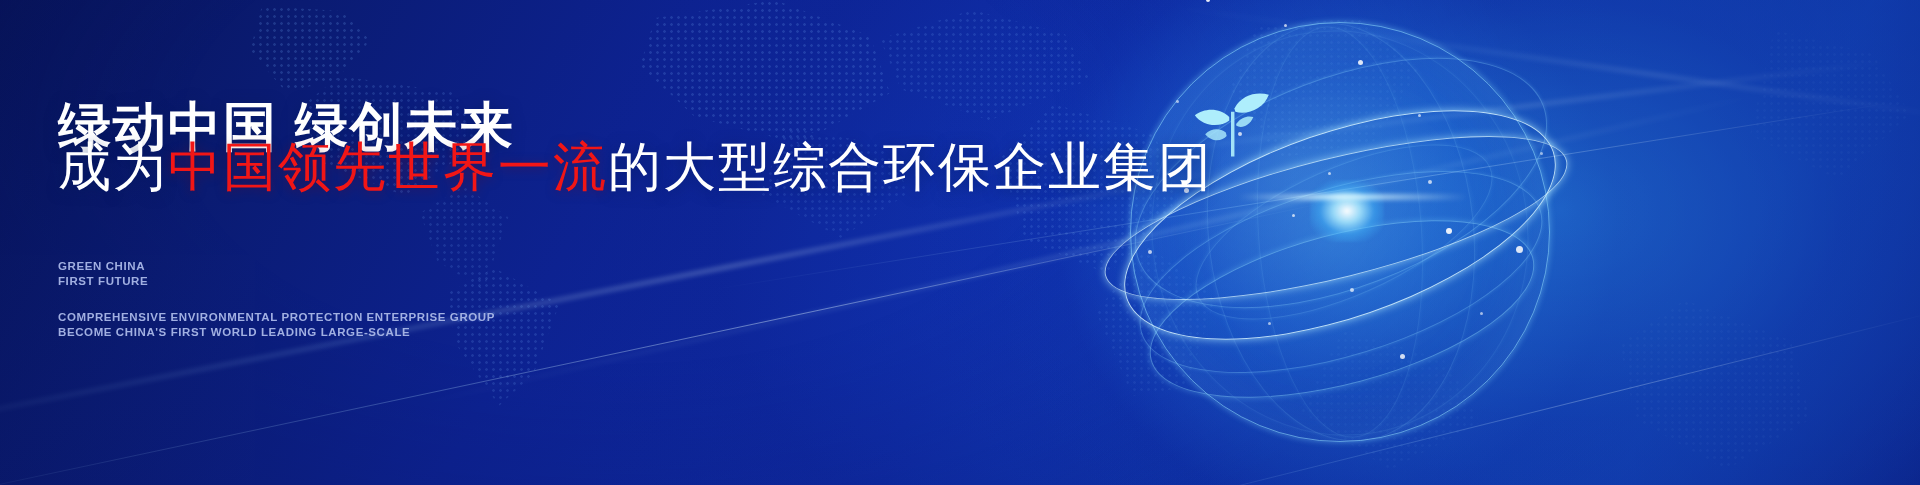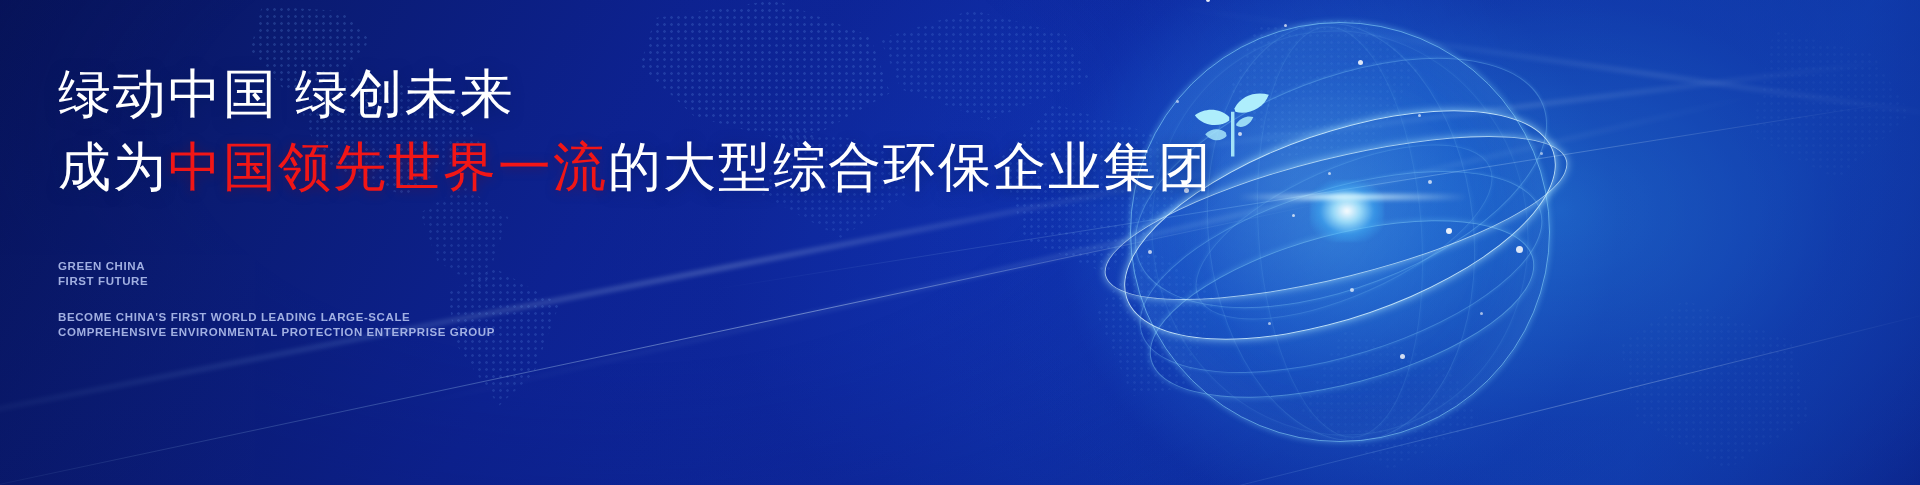--- a/index.html
+++ b/index.html
@@ -83,21 +83,21 @@
 
   .headline {
     color:#ffffff;
     font-size:53px;
     line-height:1.0;
     font-weight:400;
     letter-spacing:2px;
     text-shadow:0 2px 14px rgba(0,25,90,0.55);
     white-space:nowrap;
   }
-  .line1 { position:absolute; top:67px; left:0; }
+  .line1 { position:absolute; top:100px; left:0;font-weight:bold; }
   .line2 { position:absolute; top:140px; left:0; }
   .accent { color:#f21616; text-shadow:0 2px 12px rgba(120,0,0,0.35); }
 
   .sub-en {
     position:absolute;
     color:#aab8e8;
     font-weight:bold;
     font-size:11.5px;
     letter-spacing:0.6px;
     line-height:15px;
@@ -197,18 +197,18 @@
     <div class="headline line2">
       <span>成为</span><span class="accent">中国领先世界一流</span><span>的大型综合环保企业集团</span>
     </div>
 
     <div class="sub-en sub-a">
       <div>GREEN CHINA</div>
       <div>FIRST FUTURE</div>
     </div>
 
     <div class="sub-en sub-b">
+      <div>COMPREHENSIVE ENVIRONMENTAL PROTECTION ENTERPRISE GROUP</div>
       <div>BECOME CHINA'S FIRST WORLD LEADING LARGE-SCALE</div>
-      <div>COMPREHENSIVE ENVIRONMENTAL PROTECTION ENTERPRISE GROUP</div>
     </div>
 
   </div>
 </div>
 
 </body></html>

